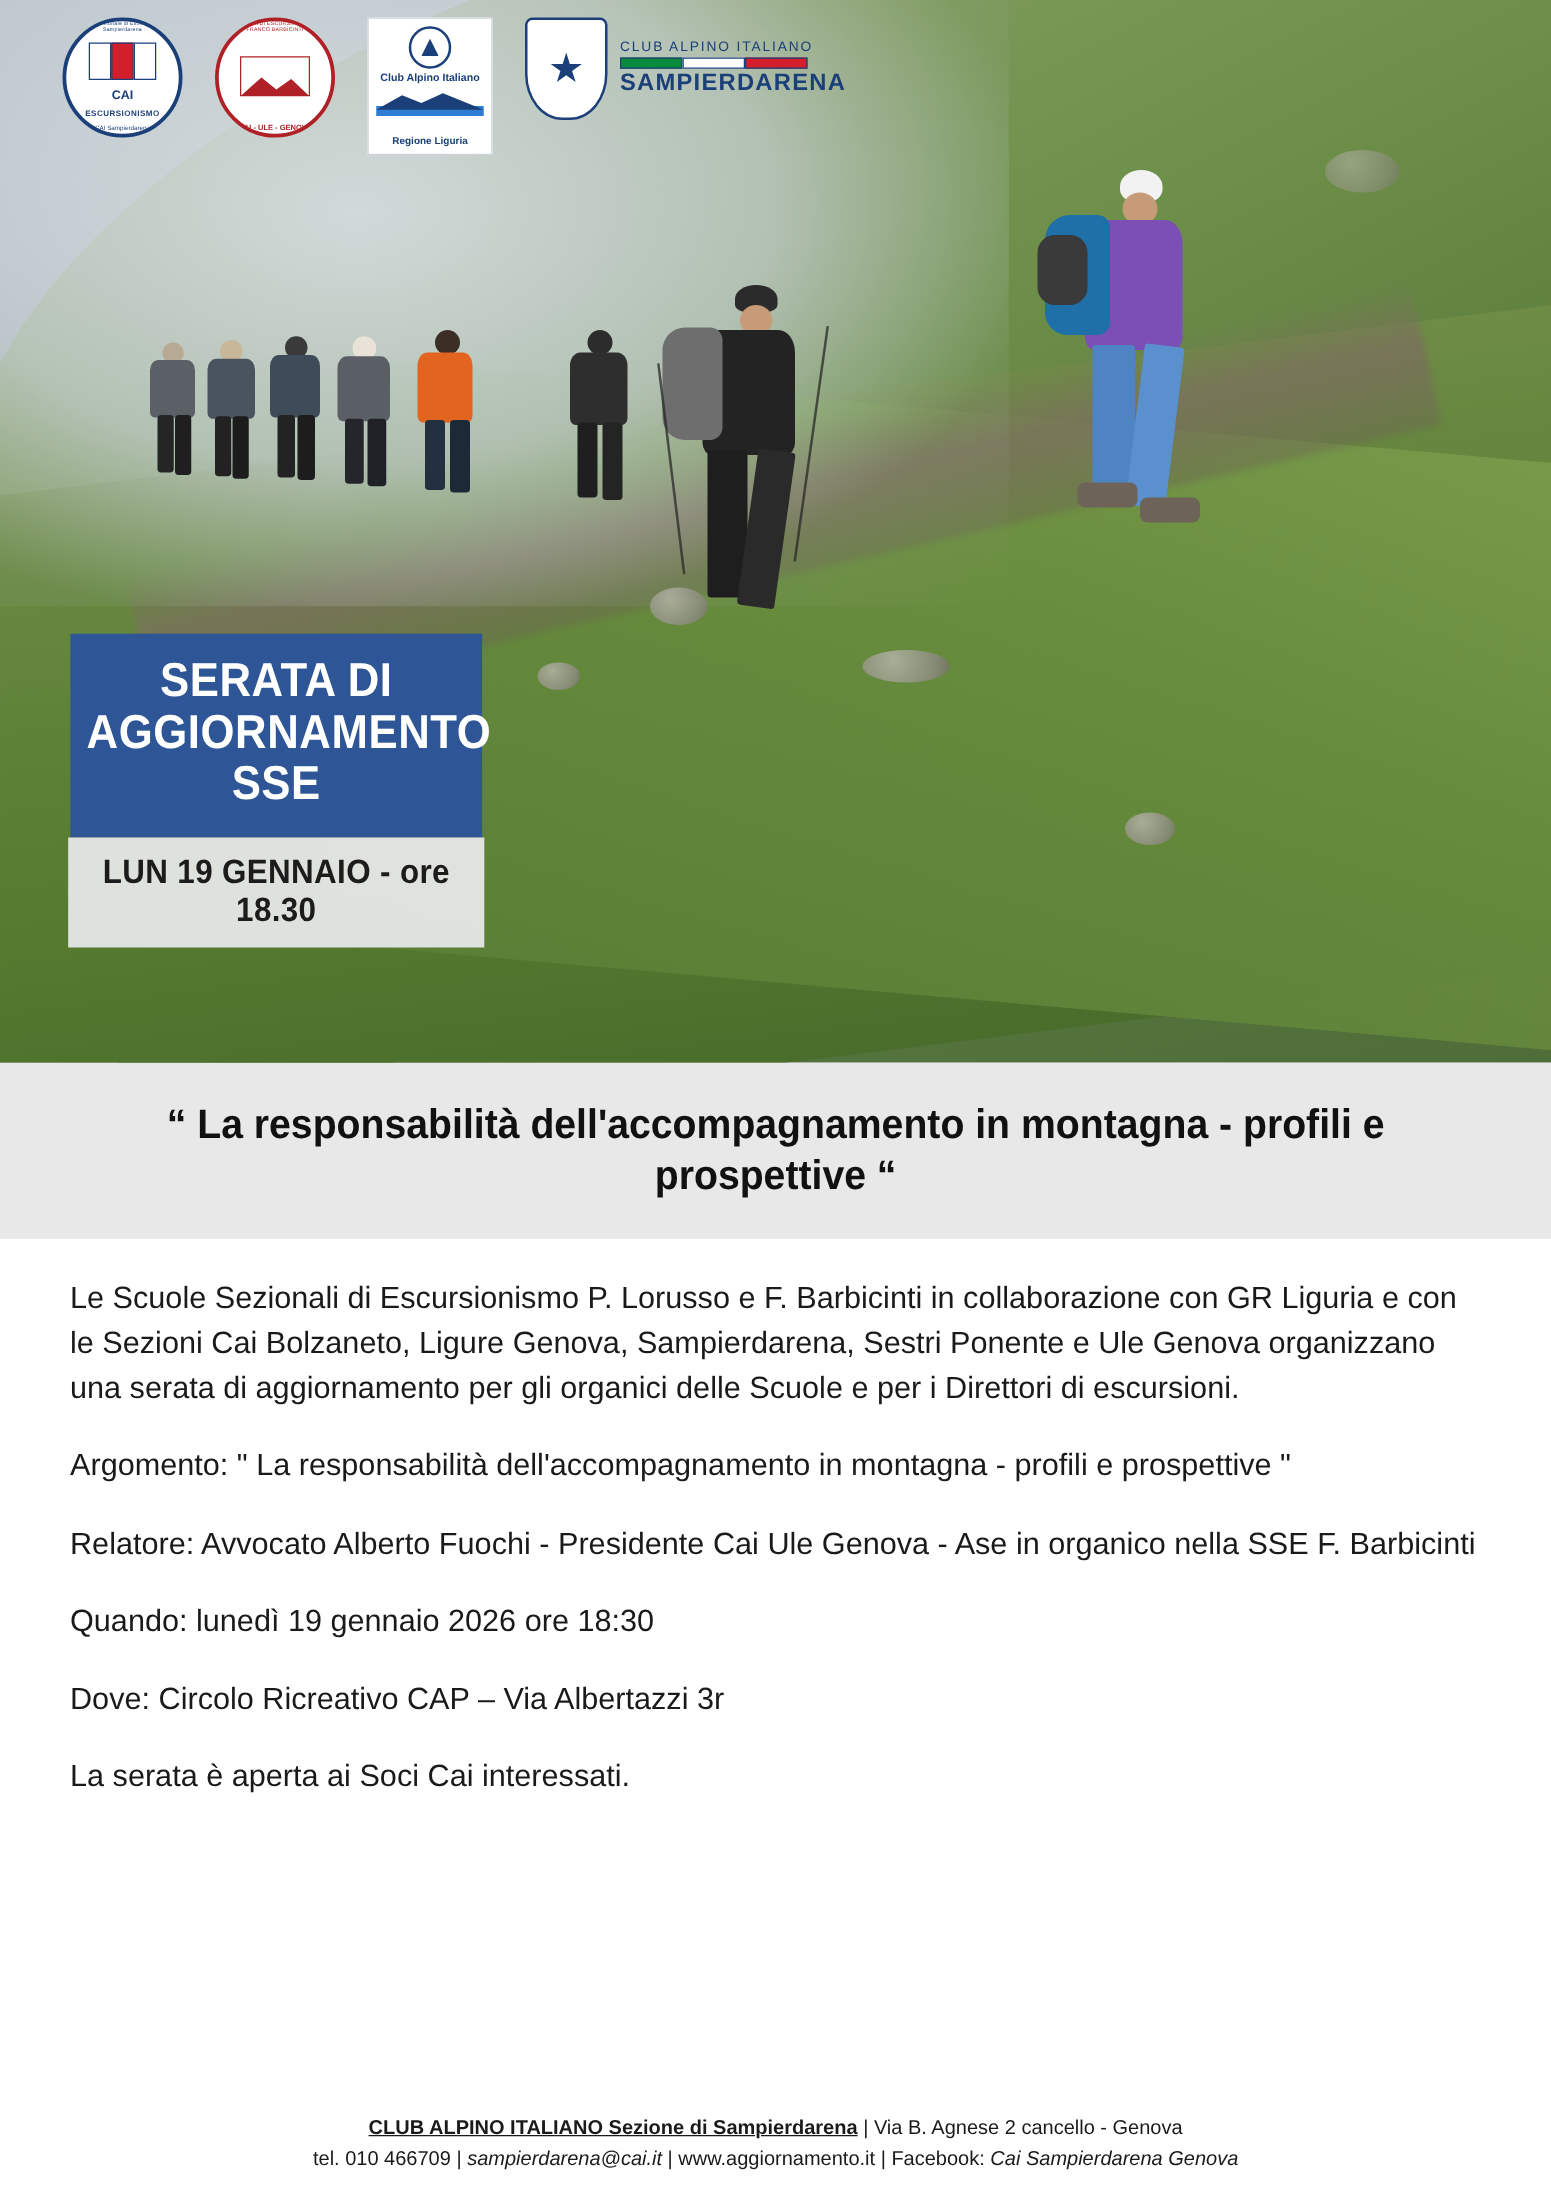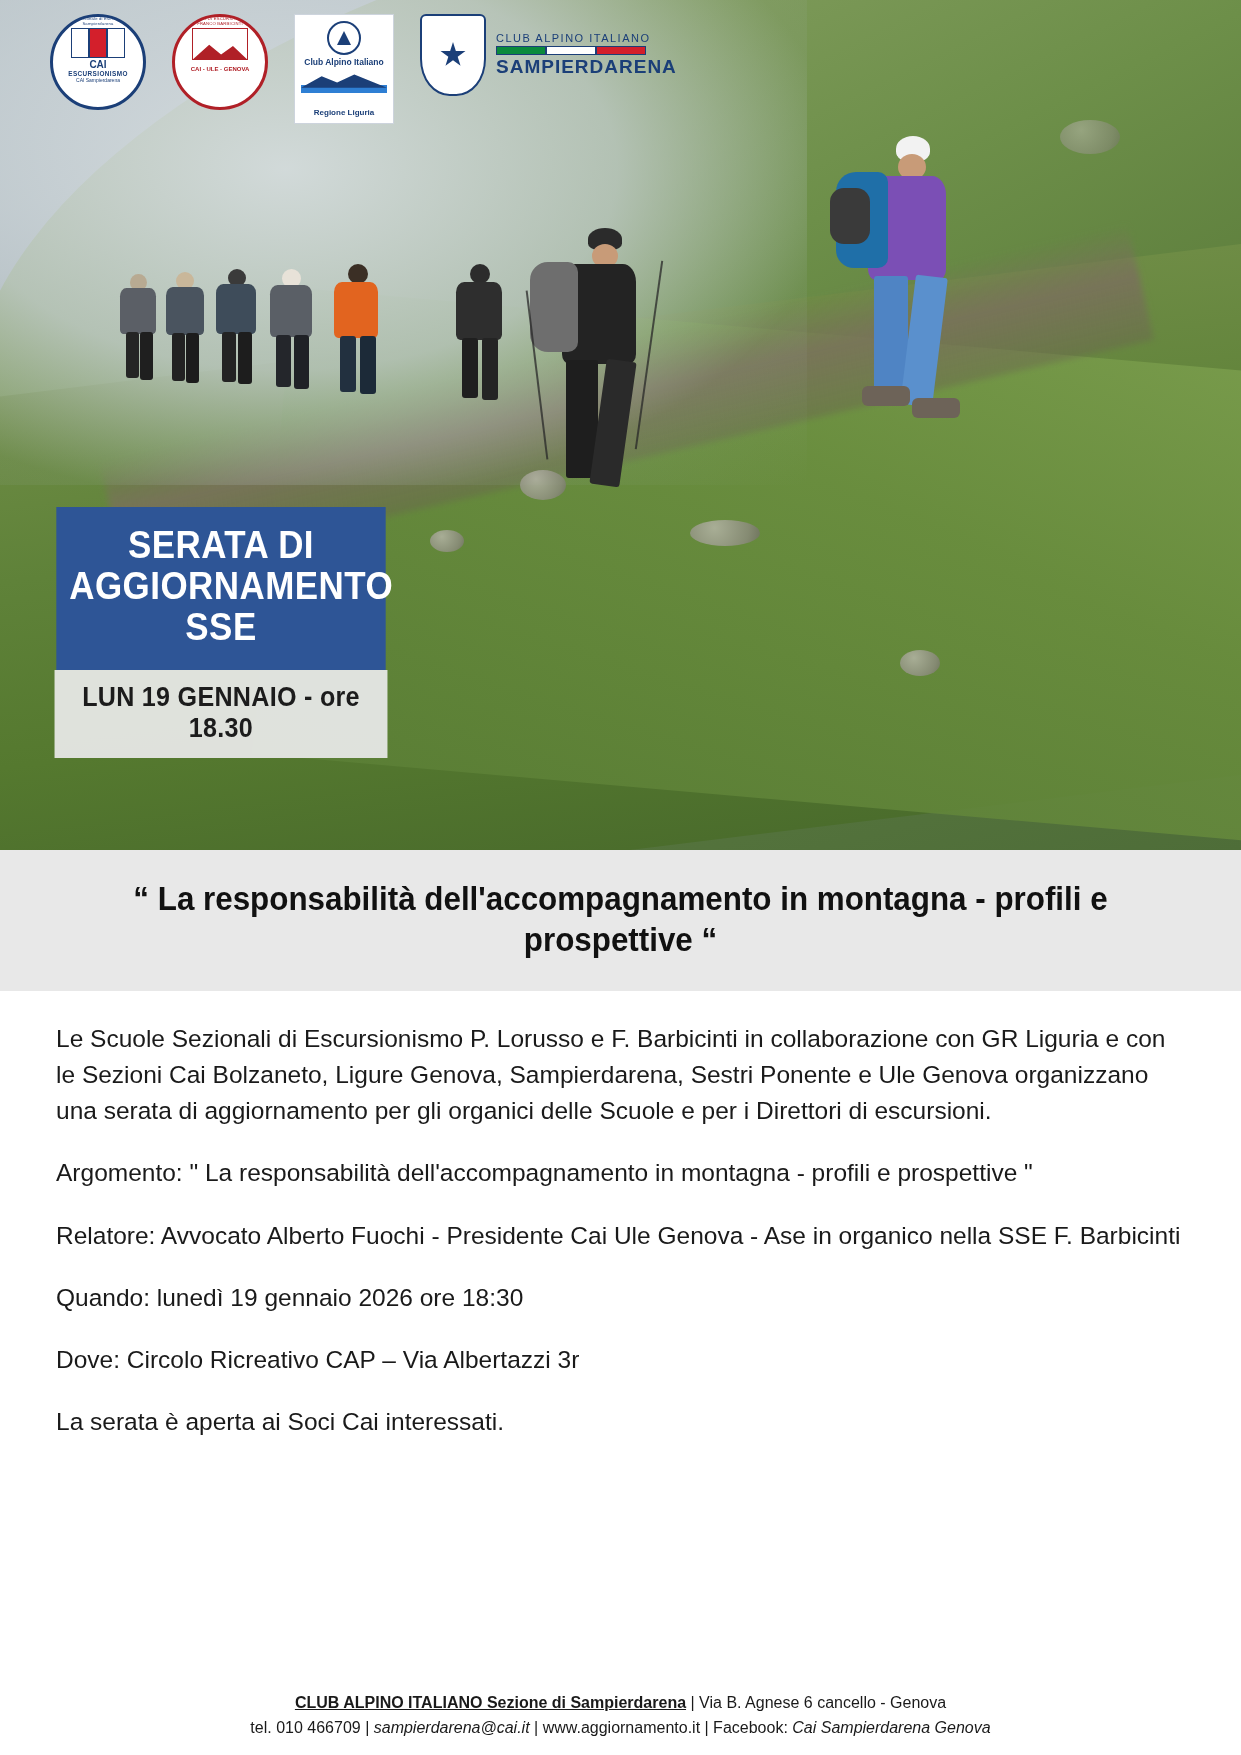--- a/index.html
+++ b/index.html
@@ -131,21 +131,21 @@
     justify-content: center;
   }
   .logo-circle {
     width: 96px; height: 96px;
     border-radius: 50%;
     background: #ffffff;
     border: 3px solid #1b3f78;
     display: flex;
     flex-direction: column;
     align-items: center;
-    justify-content: flex-start;
+    justify-content: space-between;
     box-sizing: border-box;
     text-align: center;
     overflow: hidden;
   }
   .logo-circle.red { border-color: #b02027; }
   .logo-circle .lc-top {
     font-size: 4.2px;
     color: #1b3f78;
     letter-spacing: .2px;
     line-height: 1.1;
@@ -507,20 +507,20 @@
     <p>Le Scuole Sezionali di Escursionismo P. Lorusso e F. Barbicinti in collaborazione con GR Liguria e con le Sezioni Cai Bolzaneto, Ligure Genova, Sampierdarena, Sestri Ponente e Ule Genova  organizzano una serata di aggiornamento per gli organici delle Scuole e per i Direttori di escursioni.</p>
     <p>Argomento: " La responsabilità dell'accompagnamento in montagna - profili e prospettive "</p>
     <p>Relatore: Avvocato Alberto Fuochi - Presidente Cai Ule Genova - Ase in organico nella SSE F. Barbicinti</p>
     <p>Quando: lunedì 19 gennaio 2026 ore 18:30</p>
     <p>Dove: Circolo Ricreativo CAP – Via Albertazzi 3r</p>
     <p>La serata è aperta ai Soci Cai interessati.</p>
   </div>
 
   <div class="footer">
     <div class="f1">
-      <span class="b">CLUB ALPINO ITALIANO Sezione di Sampierdarena</span><span> | Via B. Agnese 6 cancello - Genova</span>
+      <span class="b">CLUB ALPINO ITALIANO Sezione di Sampierdarena</span><span> | Via B. Agnese 2 cancello - Genova</span>
     </div>
     <div class="f2">
       <span>tel. 010 466709 | </span><span class="i">sampierdarena@cai.it</span><span> | www.aggiornamento.it | Facebook: </span><span class="i">Cai Sampierdarena Genova</span>
     </div>
   </div>
 
 </div>
 
 </body></html>

